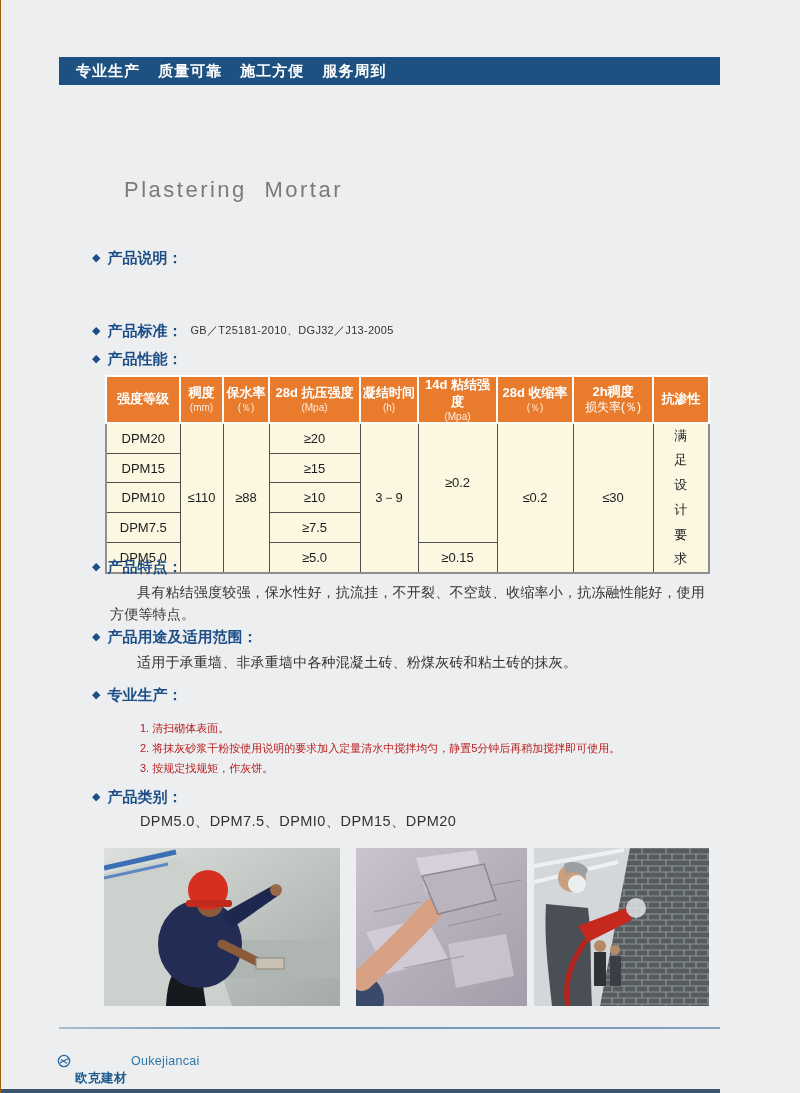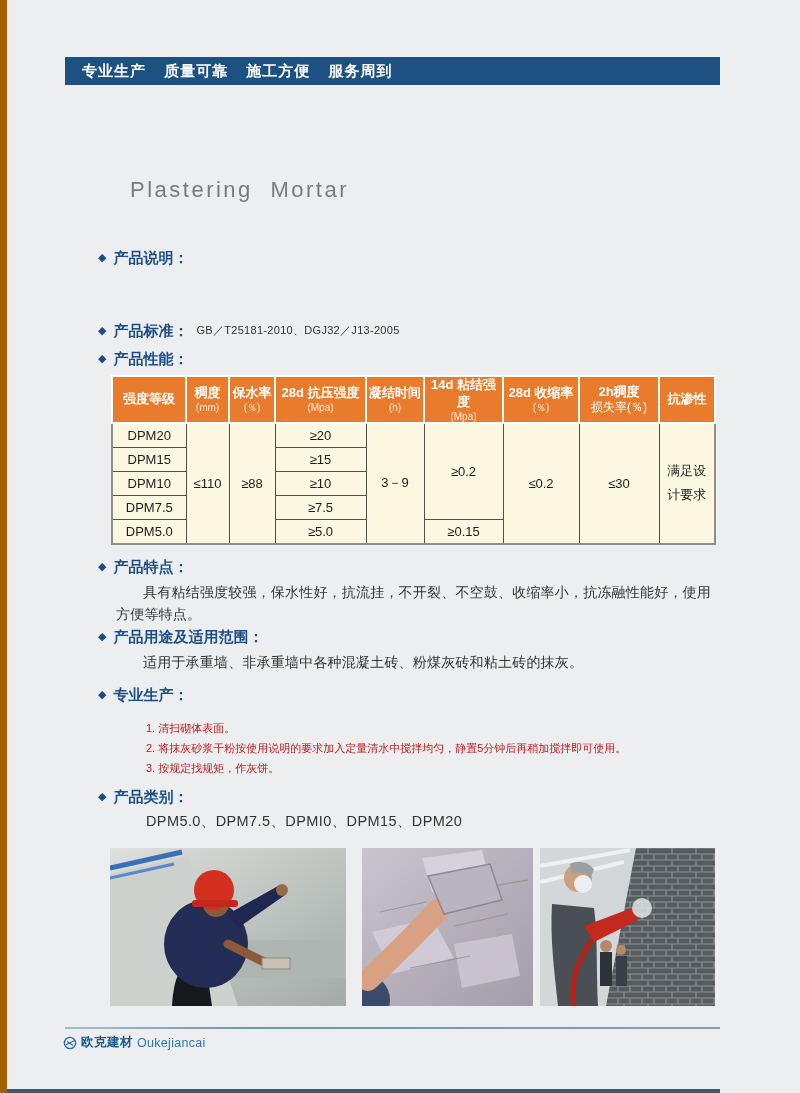--- a/index.html
+++ b/index.html
@@ -1,17 +1,17 @@
 <!DOCTYPE html>
 <html><head>
 <meta charset="utf-8">
 <style>
   html,body{margin:0;padding:0;background:#edeef0;}
   .page{position:relative;width:720px;height:1093px;background:#edeef0;overflow:hidden;
-        font-family:"Liberation Sans","DejaVu Sans",sans-serif;border-left:7px solid #a16207;box-sizing:border-box;}
+        font-family:"Liberation Sans","DejaVu Sans",sans-serif;border-left:1px solid #a16207;box-sizing:border-box;}
   
   .topbar{position:absolute;left:58px;top:57px;width:742px;height:28px;background:#1d5181;
           color:#ffffff;font-size:15px;font-weight:bold;line-height:28px;padding-left:17px;
           box-sizing:border-box;letter-spacing:1px;word-spacing:13px;}
   
   .title-zh{position:absolute;left:105px;top:144px;font-size:37px;color:#27588f;letter-spacing:4px;line-height:1.1;}
   .title-en{position:absolute;left:107px;top:177px;font-size:22px;color:#7a7a7a;letter-spacing:2.5px;word-spacing:9px;margin-left:16px;}
   
   .sec{position:absolute;left:91px;display:flex;align-items:center;gap:7px;
        font-size:15px;font-weight:bold;color:#1b4e87;line-height:1.2;}
@@ -25,29 +25,29 @@
   
   table.perf{position:absolute;left:104px;top:375px;width:603px;border-collapse:collapse;
              table-layout:fixed;background:#fbf7e1;border:2px solid #8f8f8f;}
   .perf th{background:#e87c2c;color:#fff;font-size:13px;font-weight:600;border:2px solid #fff;
            height:39px;line-height:1.3;padding:0;text-align:center;}
   .perf .th-sub{display:block;font-size:10px;font-weight:400;color:#ffeada;line-height:1.1;}
   .perf .th-sub:empty{display:none;}
   .perf th:nth-child(8) .th-sub{font-size:12px;color:#ffffff;}
   .perf td{border:1px solid #4f4f4f;text-align:center;font-size:13px;color:#1c1c1c;height:23px;
            padding:0;font-family:Liberation Sans, sans-serif;}
-  .perf td.cjk{font-family:"Liberation Sans","DejaVu Sans",sans-serif;line-height:1.9;padding:0 2px;}
+  .perf td.cjk{font-family:"Liberation Sans","DejaVu Sans",sans-serif;line-height:1.9;padding:0 16px;}
   
   .photo{position:absolute;top:848px;height:158px;overflow:hidden;}
   .photo svg{display:block;}
   
   .footline{position:absolute;left:58px;top:1027px;width:742px;height:2px;
             background:linear-gradient(90deg,#a9bdce,#6e94b4 25%,#7d9cba 70%,#8aa6bf);}
   .logo{position:absolute;left:56px;top:1034px;display:flex;align-items:center;gap:4px;}
-  .logo-zh{font-size:12.5px;font-weight:bold;color:#1d5a8c;letter-spacing:.5px;}
+  .logo-zh{font-size:12.5px;font-weight:bold;color:#1d5a8c;letter-spacing:.5px;margin-top:36px;}
   .logo-en{font-size:12.5px;color:#2f76a9;letter-spacing:.3px;}
   .bottom-strip{position:absolute;left:0;bottom:0;width:800px;height:4px;background:#3d566e;}
 </style>
 </head>
 <body>
 
 <div class="page">
 
   <div class="topbar">
     <span>专业生产 质量可靠 施工方便 服务周到</span>

